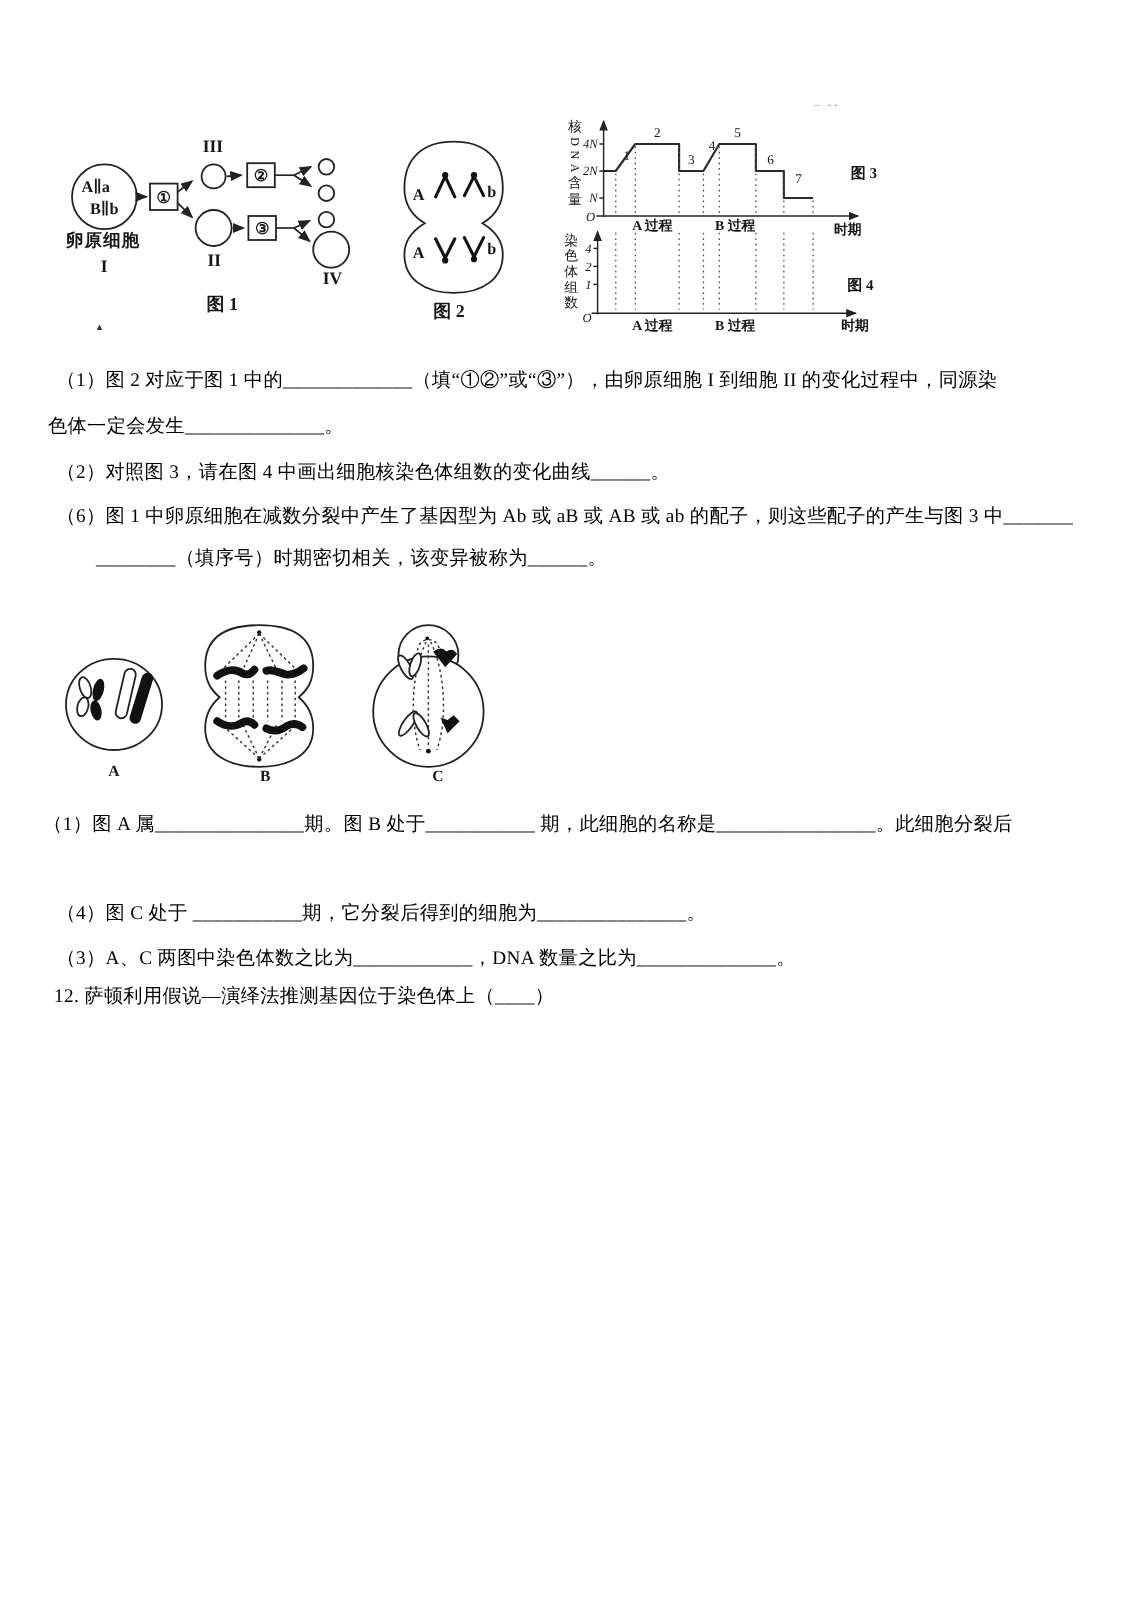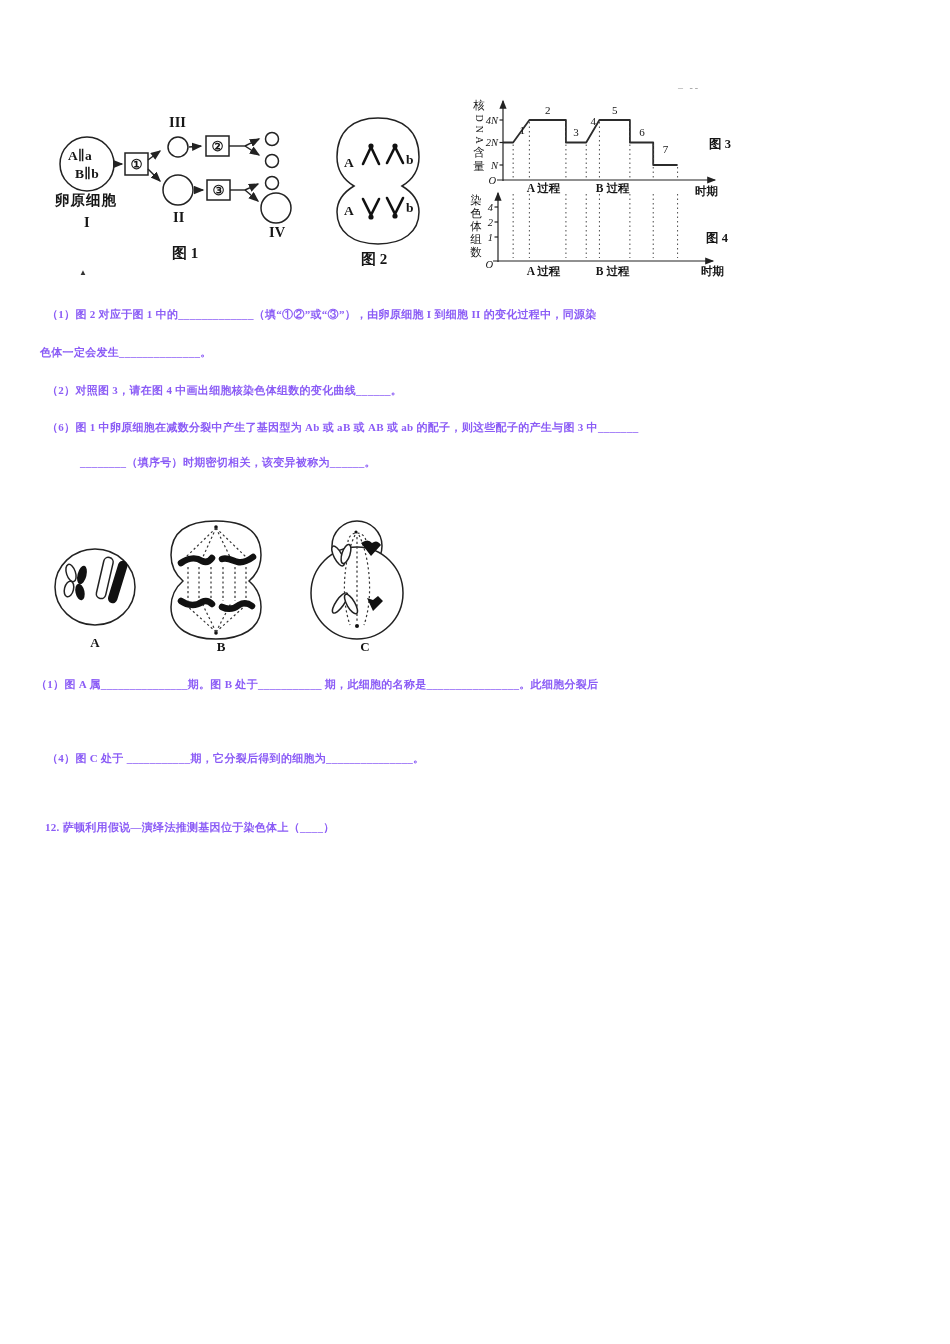--- a/index.html
+++ b/index.html
@@ -1,18 +1,18 @@
 <!DOCTYPE html>
 <html><head>
 <meta charset="utf-8">
 <style>
   html,body{margin:0;padding:0;background:#e8e8e8;}
   .page{position:relative;width:950px;height:1344px;background:#ffffff;overflow:hidden;
         font-family:"Liberation Serif","DejaVu Serif",serif;color:#161616;}
-  .q{position:absolute;font-size:11px;font-weight:700;letter-spacing:.3px;white-space:nowrap;color:#8b5cf6;}
+  .q{position:absolute;font-size:16px;font-weight:400;letter-spacing:.3px;white-space:nowrap;color:#000000;}
   .artifact{position:absolute;color:#9a9a9a;font-size:10px;}
   svg{position:absolute;overflow:visible;}
   svg text{font-family:"Liberation Serif","DejaVu Serif",serif;fill:#161616;}
   .ln{stroke:#222;stroke-width:1.4;fill:none;}
   .sh{stroke:#222;stroke-width:1.5;fill:#fff;}
   .shf{fill:#111;stroke:none;}
   .ax{stroke:#222;stroke-width:1.2;fill:none;}
   .curve{stroke:#2b2b2b;stroke-width:1.8;fill:none;stroke-linejoin:round;}
   .dash{stroke:#4a4a4a;stroke-width:1;stroke-dasharray:1.5,3;fill:none;}
   .dash2{stroke:#333;stroke-width:1.2;stroke-dasharray:2.2,2.6;fill:none;}
@@ -216,16 +216,17 @@
       <path class="shf" d="M316,28 q7,-5 11,0 q5,-4 9,2 l-10,11 z"></path>
       <ellipse class="sh" cx="295" cy="88" rx="4" ry="12" transform="rotate(35 295 88)"></ellipse>
       <ellipse class="sh" cx="306" cy="89" rx="4" ry="11" transform="rotate(-30 306 89)"></ellipse>
       <path class="shf" d="M322,83 l6,13 l10,-10 l-5,-5 l-5,4 z"></path>
       <text class="celllab" x="320" y="136">C</text>
     </g>
   </svg>
 
   <div class="q" style="left:36px;top:677px;">（1）图 A 属_______________期。图 B 处于___________ 期，此细胞的名称是________________。此细胞分裂后</div>
   <div class="q" style="left:47px;top:751px;">（4）图 C 处于 ___________期，它分裂后得到的细胞为_______________。</div>
+  <div class="q" style="left:47px;top:788px;">（3）A、C 两图中染色体数之比为____________，DNA 数量之比为______________。</div>
 
   <div class="q" style="left:45px;top:820px;">12. 萨顿利用假说—演绎法推测基因位于染色体上（____）</div>
 
 </div>
 
 </body></html>

